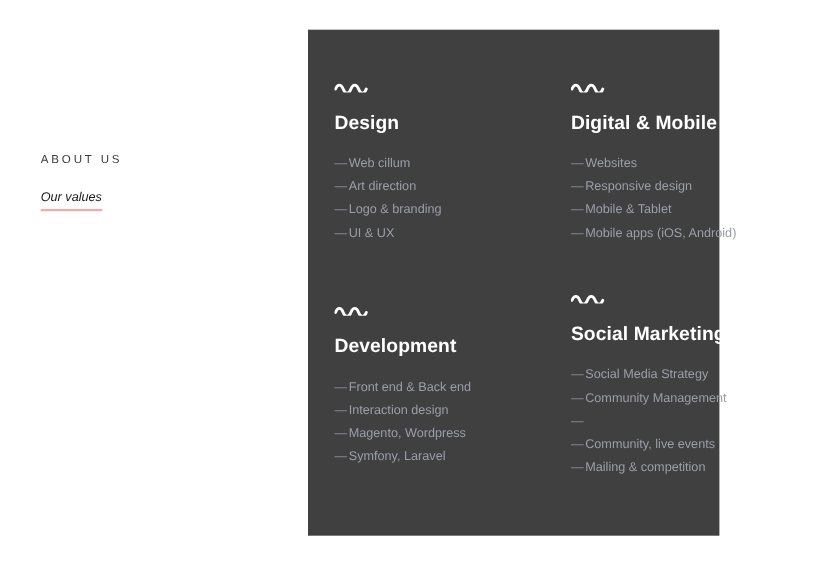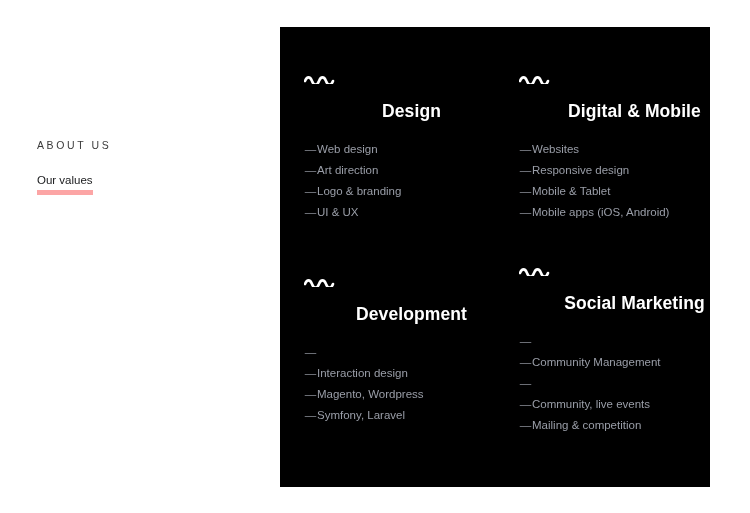--- a/index.html
+++ b/index.html
@@ -22,24 +22,23 @@
     width: 750px;
     height: 513px;
     background: #ffffff;
   }
 
   
   .services-panel {
     position: absolute;
     left: 280px;
     top: 27px;
-    width: 430px;
+    width: 374px;
     height: 460px;
-    background: #000000;
-    text-align: center;
+    background: #404040;
   }
 
   .services-grid {
     position: absolute;
     inset: 0;
   }
 
   .service-block {
     position: absolute;
   }
@@ -119,23 +118,24 @@
   .body-copy {
     font-size: 11.5px;
     color: #55585e;
     line-height: 21.5px;
     margin-bottom: 24px;
   }
 
   .values-link {
     display: inline-block;
     font-size: 11.5px;
+    font-style: italic;
     color: #17181a;
     text-decoration: none;
-    border-bottom: 5px solid #fca5a5;
+    border-bottom: 2px solid #fca5a5;
     padding-bottom: 3px;
     line-height: 1.2;
   }
 </style>
 </head>
 <body>
 
 <div class="page">
 
   <div class="intro">
@@ -152,21 +152,21 @@
       <div class="service-block col-left row-top">
         <span class="squiggle">
           <svg width="32" height="9" viewBox="0 0 32 9" xmlns="http://www.w3.org/2000/svg">
             <path d="M1 6 C2.8 1.2, 6.2 1.2, 8 6 S13.2 10.8, 15 6 S20.2 1.2, 22 6 S27.2 10.8, 29 6" fill="none" stroke="#ffffff" stroke-width="2.6" stroke-linecap="round"></path>
           </svg>
         </span>
         <h3 class="service-title">Design</h3>
         <ul class="service-list">
           <li class="service-item">
             <span class="item-dash">—</span>
-            <span>Web design</span>
+            <span>Web cillum</span>
           </li>
           <li class="service-item">
             <span class="item-dash">—</span>
             <span>Art direction</span>
           </li>
           <li class="service-item">
             <span class="item-dash">—</span>
             <span>Logo &amp; branding</span>
           </li>
           <li class="service-item">
@@ -206,20 +206,21 @@
       <div class="service-block col-left row-bottom-left">
         <span class="squiggle">
           <svg width="32" height="9" viewBox="0 0 32 9" xmlns="http://www.w3.org/2000/svg">
             <path d="M1 6 C2.8 1.2, 6.2 1.2, 8 6 S13.2 10.8, 15 6 S20.2 1.2, 22 6 S27.2 10.8, 29 6" fill="none" stroke="#ffffff" stroke-width="2.6" stroke-linecap="round"></path>
           </svg>
         </span>
         <h3 class="service-title">Development</h3>
         <ul class="service-list">
           <li class="service-item">
             <span class="item-dash">—</span>
+            <span>Front end &amp; Back end</span>
           </li>
           <li class="service-item">
             <span class="item-dash">—</span>
             <span>Interaction design</span>
           </li>
           <li class="service-item">
             <span class="item-dash">—</span>
             <span>Magento, Wordpress</span>
           </li>
           <li class="service-item">
@@ -232,20 +233,21 @@
       <div class="service-block col-right row-bottom-right">
         <span class="squiggle">
           <svg width="32" height="9" viewBox="0 0 32 9" xmlns="http://www.w3.org/2000/svg">
             <path d="M1 6 C2.8 1.2, 6.2 1.2, 8 6 S13.2 10.8, 15 6 S20.2 1.2, 22 6 S27.2 10.8, 29 6" fill="none" stroke="#ffffff" stroke-width="2.6" stroke-linecap="round"></path>
           </svg>
         </span>
         <h3 class="service-title">Social Marketing</h3>
         <ul class="service-list">
           <li class="service-item">
             <span class="item-dash">—</span>
+            <span>Social Media Strategy</span>
           </li>
           <li class="service-item">
             <span class="item-dash">—</span>
             <span>Community Management</span>
           </li>
           <li class="service-item">
             <span class="item-dash">—</span>
           </li>
           <li class="service-item">
             <span class="item-dash">—</span>

